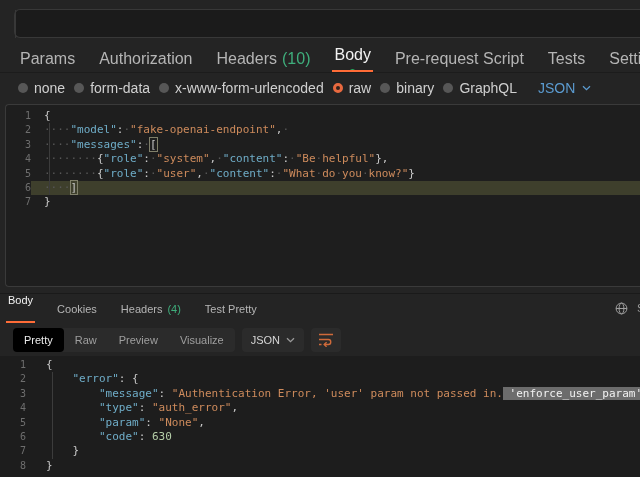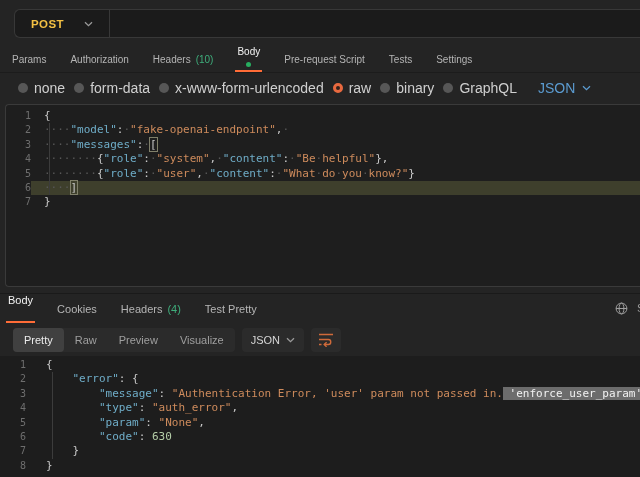--- a/index.html
+++ b/index.html
@@ -16,22 +16,22 @@
     display:flex; align-items:center; height:29px; width:640px;
     background:#1b1b1b; border:1px solid #383838; border-right:none;
     border-radius:6px 0 0 6px; cursor:text;
   }
   .method { display:flex; align-items:center; padding:0 16px; gap:20px; cursor:pointer; height:100%; }
   .method-label { color:#f3c043; font-weight:bold; font-size:11.5px; letter-spacing:.4px; }
   .vdivider { width:1px; height:28px; background:#383838; }
   .url-text { margin-left:12px; font-size:11.5px; color:#d2d2d2; }
   
   .req-tabs {
-    display:flex; align-items:stretch; height:27px; padding-left:12px;
-    border-bottom:1px solid #1c1c1c; font-size:10px;
+    display:flex; align-items:stretch; height:27px; padding-left:20px;
+    border-bottom:1px solid #1c1c1c; font-size:16px;
   }
   .tab {
     position:relative; display:flex; align-items:center; gap:5px;
     padding:0 12px; color:#b5b5b5; cursor:pointer; white-space:nowrap;
   }
   .tab:first-child { padding-left:0; }
   .tab.active { color:#f2f2f2;flex-direction:column; }
   .tab.active::after {
     content:""; position:absolute; bottom:0; left:10px; right:10px;
     height:2.5px; background:#ff6c37;
@@ -78,43 +78,37 @@
   .resp-header {
     display:flex; align-items:stretch; height:30px; margin-top:6px;
     border-top:1px solid #1a1a1a; padding-left:8px; font-size:11px; position:relative;
   }
   .resp-right { position:absolute; right:12px; top:0; height:100%; display:flex; align-items:center; gap:8px; }
   .clipped-status { position:absolute; right:0; top:8px; width:3px; overflow:hidden; color:#9a9a9a; font-size:11px; }
   
   .resp-toolbar { display:flex; align-items:center; height:33px; padding-left:13px; }
   .seg-group { display:flex; align-items:center; background:#2b2b2b; border-radius:4px; height:24px; }
   .seg { padding:0 11px; height:24px; line-height:24px; font-size:11px; color:#9f9f9f; border-radius:4px; cursor:pointer; }
-  .seg.active { background:#404040; color:#ececec;text-align:center; }
+  .seg.active { background:#000000; color:#ececec;text-align:center; }
   .resp-lang {
     display:flex; align-items:center; gap:6px; height:24px; padding:0 9px;
     background:#2b2b2b; border-radius:4px; color:#d6d6d6; font-size:11px;
     margin-left:7px; cursor:pointer;
   }
   .wrap-btn {
     height:24px; width:30px; margin-left:7px; background:#2b2b2b; border-radius:4px;
     display:flex; align-items:center; justify-content:center; cursor:pointer;
   }
   svg { display:block; }
 </style>
 </head>
 <body>
 
 <div class="url-row">
   <div class="url-input">
-    <div class="method">
-      <span class="method-label">POST</span>
-      <svg width="9" height="6" viewBox="0 0 9 6">
-        <path d="M1 1.2 L4.5 4.6 L8 1.2" stroke="#9a9a9a" stroke-width="1.3" fill="none"></path>
-      </svg>
-    </div>
     <div class="vdivider"></div>
   </div>
 </div>
 
 <div class="req-tabs" id="req-tabs">
     <div class="tab">
       <span>Params</span>
     </div>
     <div class="tab">
       <span>Authorization</span>

